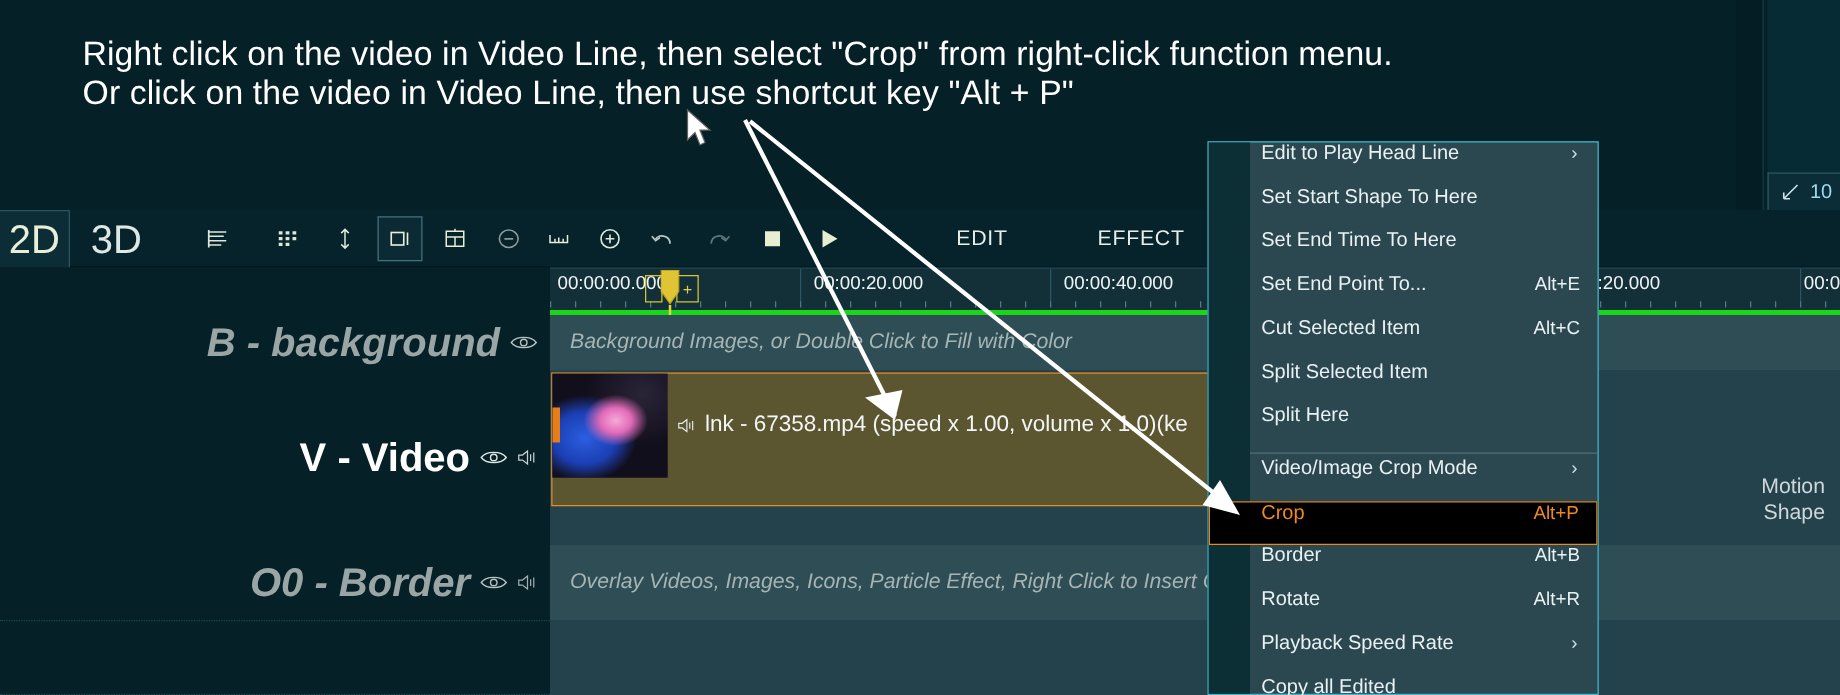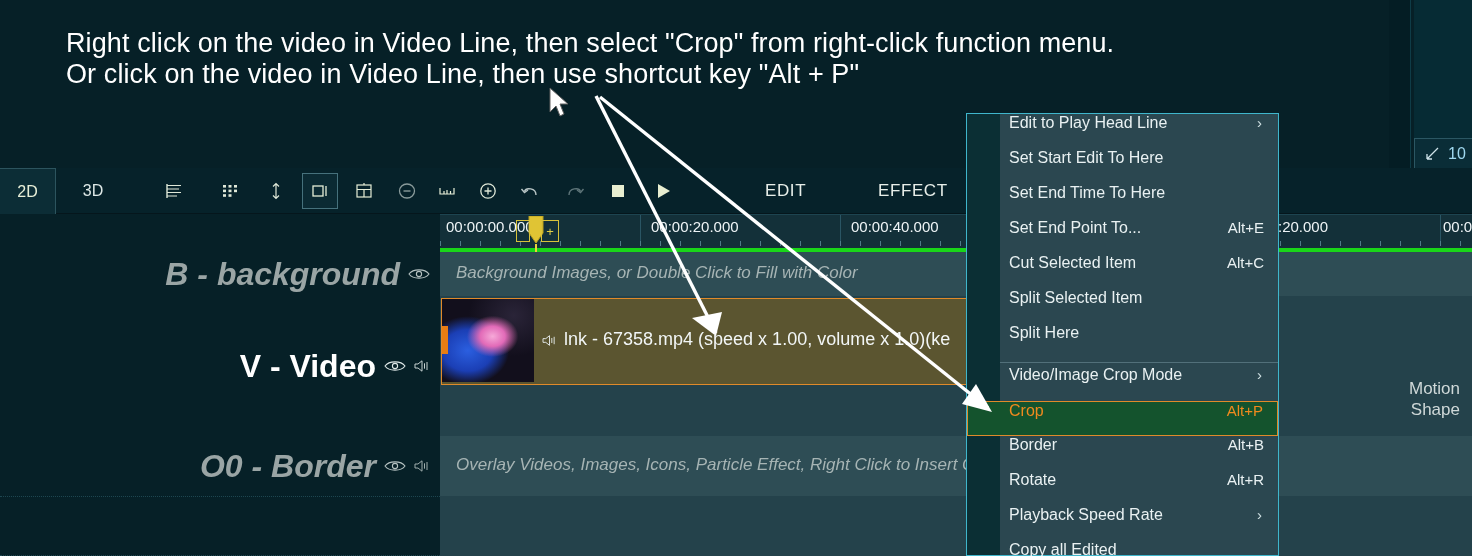--- a/index.html
+++ b/index.html
@@ -41,21 +41,21 @@
 
   
   #toolbar{
     position:absolute; left:0; top:168px; width:1472px; height:46px;
     background:#06222a;
     border-bottom:1px solid #05161c;
   }
   .tab{
     position:absolute; top:0; height:46px; width:56px;
     display:flex; align-items:center; justify-content:center;
-    font-size:16px; color:#e8efd8;
+    font-size:32px; color:#e8efd8;
   }
   #tab-2d{ left:0; width:56px; background:#0c2d36;
     border-right:1px solid #2c545e; border-top:1px solid #2c545e; }
   #tab-3d{ left:64px; width:58px; color:#dde8e6; }
 
   .tb-ico{
     position:absolute; top:8px; width:30px; height:30px;
     display:flex; align-items:center; justify-content:center;
   }
   #tb-frame-sel{
@@ -134,21 +134,21 @@
     position:absolute; left:16px; font-style:italic; font-size:17px;
     color:#a6b4b4; white-space:nowrap;
   }
   .dash-sep{
     position:absolute; left:0; width:440px; height:0;
     border-top:1px dotted #1d4650;
   }
 
   
   #clip-video{
-    position:absolute; left:441px; width:600px; height:87px;
+    position:absolute; left:441px; width:600px; height:107px;
     background:#5b5530; border:1px solid #e08a2a;
   }
   #clip-thumb{
     position:absolute; left:0; top:0; width:92px; height:83px;
     background:
       radial-gradient(ellipse 45% 40% at 55% 45%, #f6a9d8 0%, #e26bb8 30%, rgba(180,40,140,0) 62%),
       radial-gradient(ellipse 60% 55% at 28% 62%, #2b5fe0 0%, #1b3fb5 45%, rgba(20,40,150,0) 75%),
       radial-gradient(ellipse 70% 70% at 78% 20%, #2a2438 0%, #120f1c 70%),
       linear-gradient(160deg,#1a1550 0%, #2a1a4a 40%, #120d20 100%);
   }
@@ -174,21 +174,21 @@
     padding:0 14px 0 42px; font-size:16px; color:#e9f1f2; white-space:nowrap;
   }
   .ctx-item .ctx-shortcut{
     position:absolute; right:14px; font-size:15px; color:#e9f1f2;
   }
   .ctx-item .ctx-arrow{
     position:absolute; right:16px; font-size:15px; color:#cfe0e2;
   }
   .ctx-sep{ height:1px; margin:3px 0; background:#52707a; }
   .ctx-item.highlight{
-    background:#14532d; border:1px solid #e08a2a; color:#f08a1e;
+    background:#000000; border:1px solid #e08a2a; color:#f08a1e;
     padding-left:41px;
   }
   .ctx-item.highlight .ctx-shortcut{ color:#f08a1e; }
   #ctx-strip{
     position:absolute; left:0; top:0; width:33px; height:100%;
     background:#0b2f34;
   }
 
   
   #arrow-svg{ position:absolute; left:0; top:0; width:1472px; height:556px;
@@ -457,21 +457,21 @@
 </div>
 
 <div id="ctx-menu">
   <div id="ctx-strip"></div>
   <div id="ctx-items">
       <div class="ctx-item">
         <span>Edit to Play Head Line</span>
         <span class="ctx-arrow">›</span>
       </div>
       <div class="ctx-item">
-        <span>Set Start Edit To Here</span>
+        <span>Set Start Shape To Here</span>
       </div>
       <div class="ctx-item">
         <span>Set End Time To Here</span>
       </div>
       <div class="ctx-item">
         <span>Set End Point To...</span>
         <span class="ctx-shortcut">Alt+E</span>
       </div>
       <div class="ctx-item">
         <span>Cut Selected Item</span>

